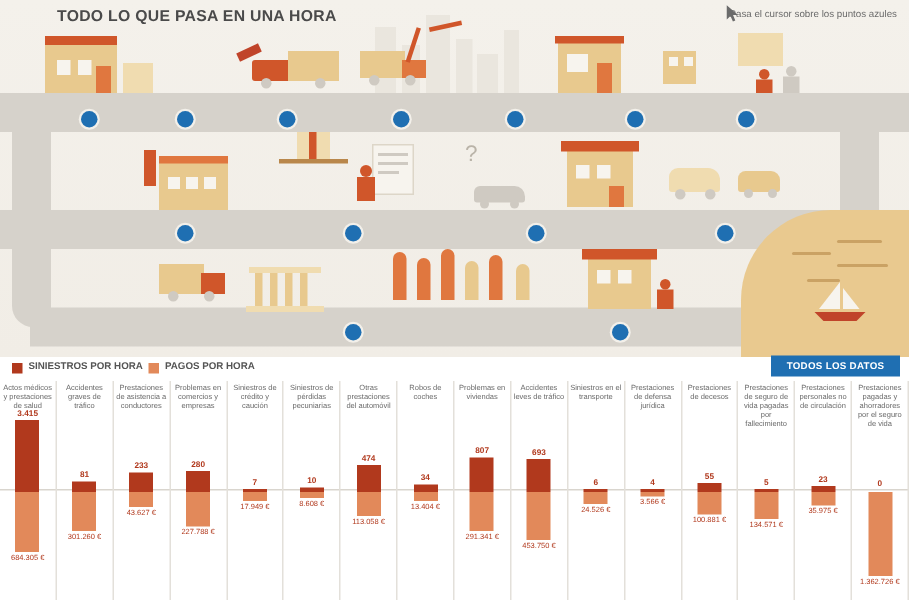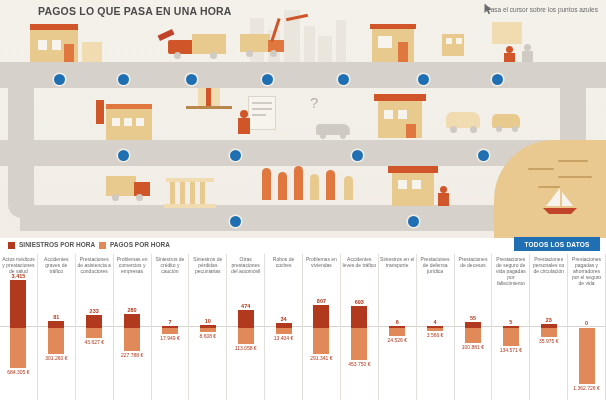--- a/index.html
+++ b/index.html
@@ -124,21 +124,21 @@
   <div class="scene">
     <div class="scene-sky"></div>
 
     <div class="sky-block ill" style="left:250px;top:18px;width:14px;height:58px;"></div>
     <div class="sky-block ill" style="left:268px;top:30px;width:12px;height:46px;"></div>
     <div class="sky-block ill" style="left:284px;top:10px;width:16px;height:66px;"></div>
     <div class="sky-block ill" style="left:304px;top:26px;width:11px;height:50px;"></div>
     <div class="sky-block ill" style="left:318px;top:36px;width:14px;height:40px;"></div>
     <div class="sky-block ill" style="left:336px;top:20px;width:10px;height:56px;"></div>
 
-    <div class="title">PAGOS LO QUE PASA EN UNA HORA</div>
+    <div class="title">TODO LO QUE PASA EN UNA HORA</div>
 
     <svg class="cursor-ico" viewBox="0 0 10 12">
       <path d="M0.5 0.5 L0.5 10 L3 7.6 L4.6 11.3 L6.2 10.6 L4.7 7 L8 7 Z" fill="#6b6b6b"></path>
     </svg>
     <div class="hint">Pasa el cursor sobre los puntos azules</div>
 
     <div class="road" style="left:0;top:62px;width:606px;height:26px;"></div>
     <div class="road" style="left:0;top:140px;width:606px;height:26px;"></div>
     <div class="road" style="left:20px;top:205px;width:480px;height:26px;"></div>
     <div class="road" style="left:8px;top:62px;width:26px;height:104px;border-radius:0 0 0 0;"></div>

